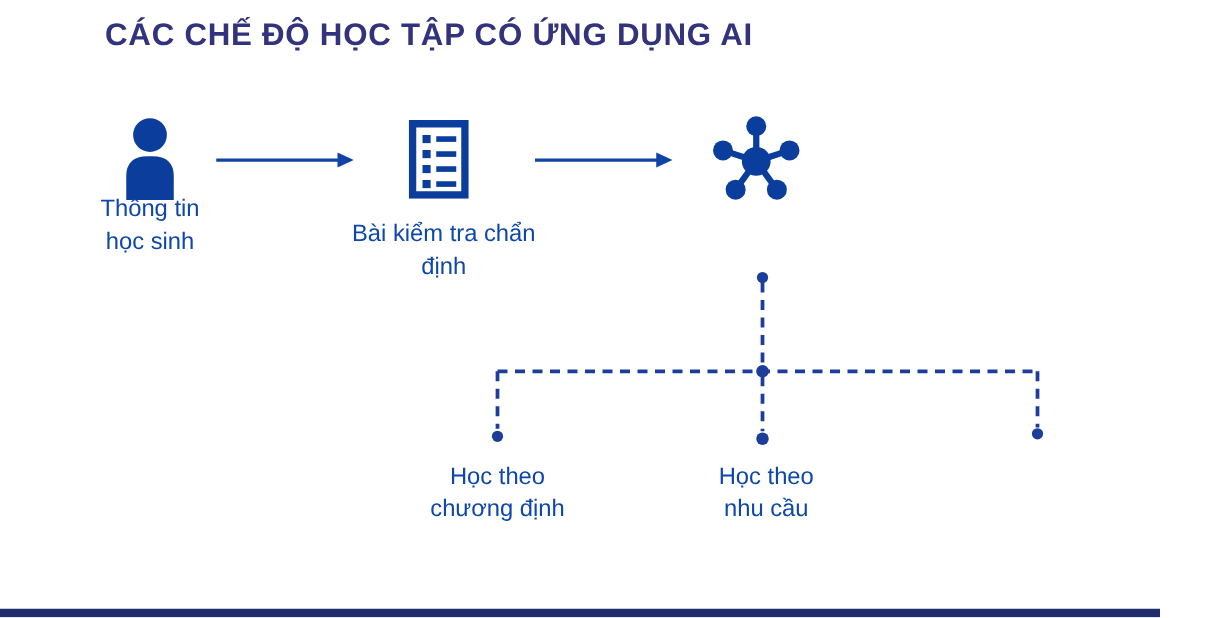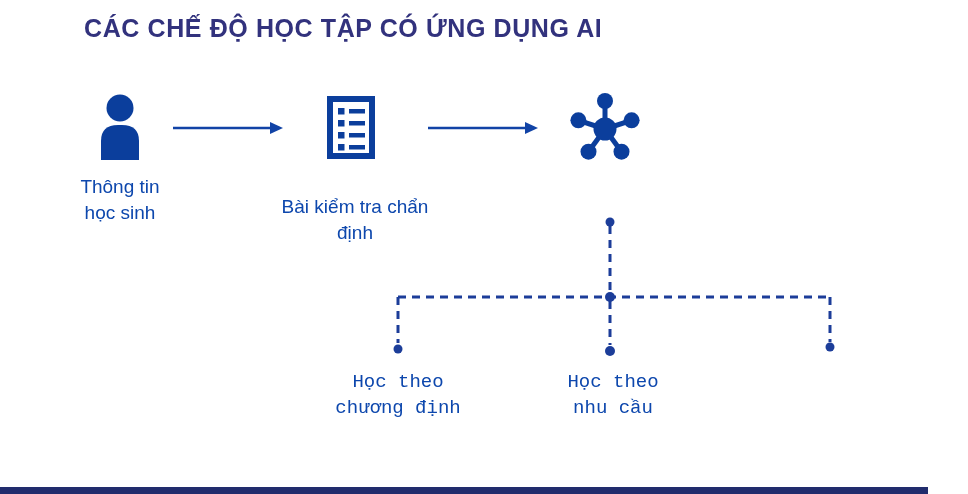--- a/index.html
+++ b/index.html
@@ -14,22 +14,22 @@
   }
   .step-icon{position:absolute;}
   .icon-person{left:92px;top:94px;width:56px;height:66px;color:var(--icon_color,#0b3e9c);}
   .icon-checklist{left:327px;top:96px;width:48px;height:63px;color:var(--icon_color,#0b3e9c);}
   .icon-network{left:567px;top:91px;width:76px;height:76px;color:var(--icon_color,#0b3e9c);}
   .step-label,.branch-label{
     position:absolute;transform:translateX(-50%);
     text-align:center;color:var(--label_color,#0d47ad);
     font-size:19px;line-height:26px;font-weight:500;white-space:nowrap;
   }
-  .step-label{top:174px;}
-  .branch-label{top:369px;font-family:Liberation Mono, monospace;}
+  .step-label{top:155px;}
+  .branch-label{top:369px;}
   .lbl-1{left:120px;} .lbl-2{left:355px;margin-top:20px;} .lbl-3{left:605px;}
   .br-1{left:398px;} .br-2{left:613px;} .br-3{left:818px;}
   .overlay{position:absolute;left:0;top:0;width:968px;height:494px;pointer-events:none;}
   .arrow{color:var(--arrow_color,#1143a6);}
   .dash{color:var(--dashed_color,#1c3d99);}
   .footer-bar{
     position:absolute;left:0;bottom:0;width:100%;height:7px;
     background:var(--footer_color,#212c6d);
   }
 </style>

